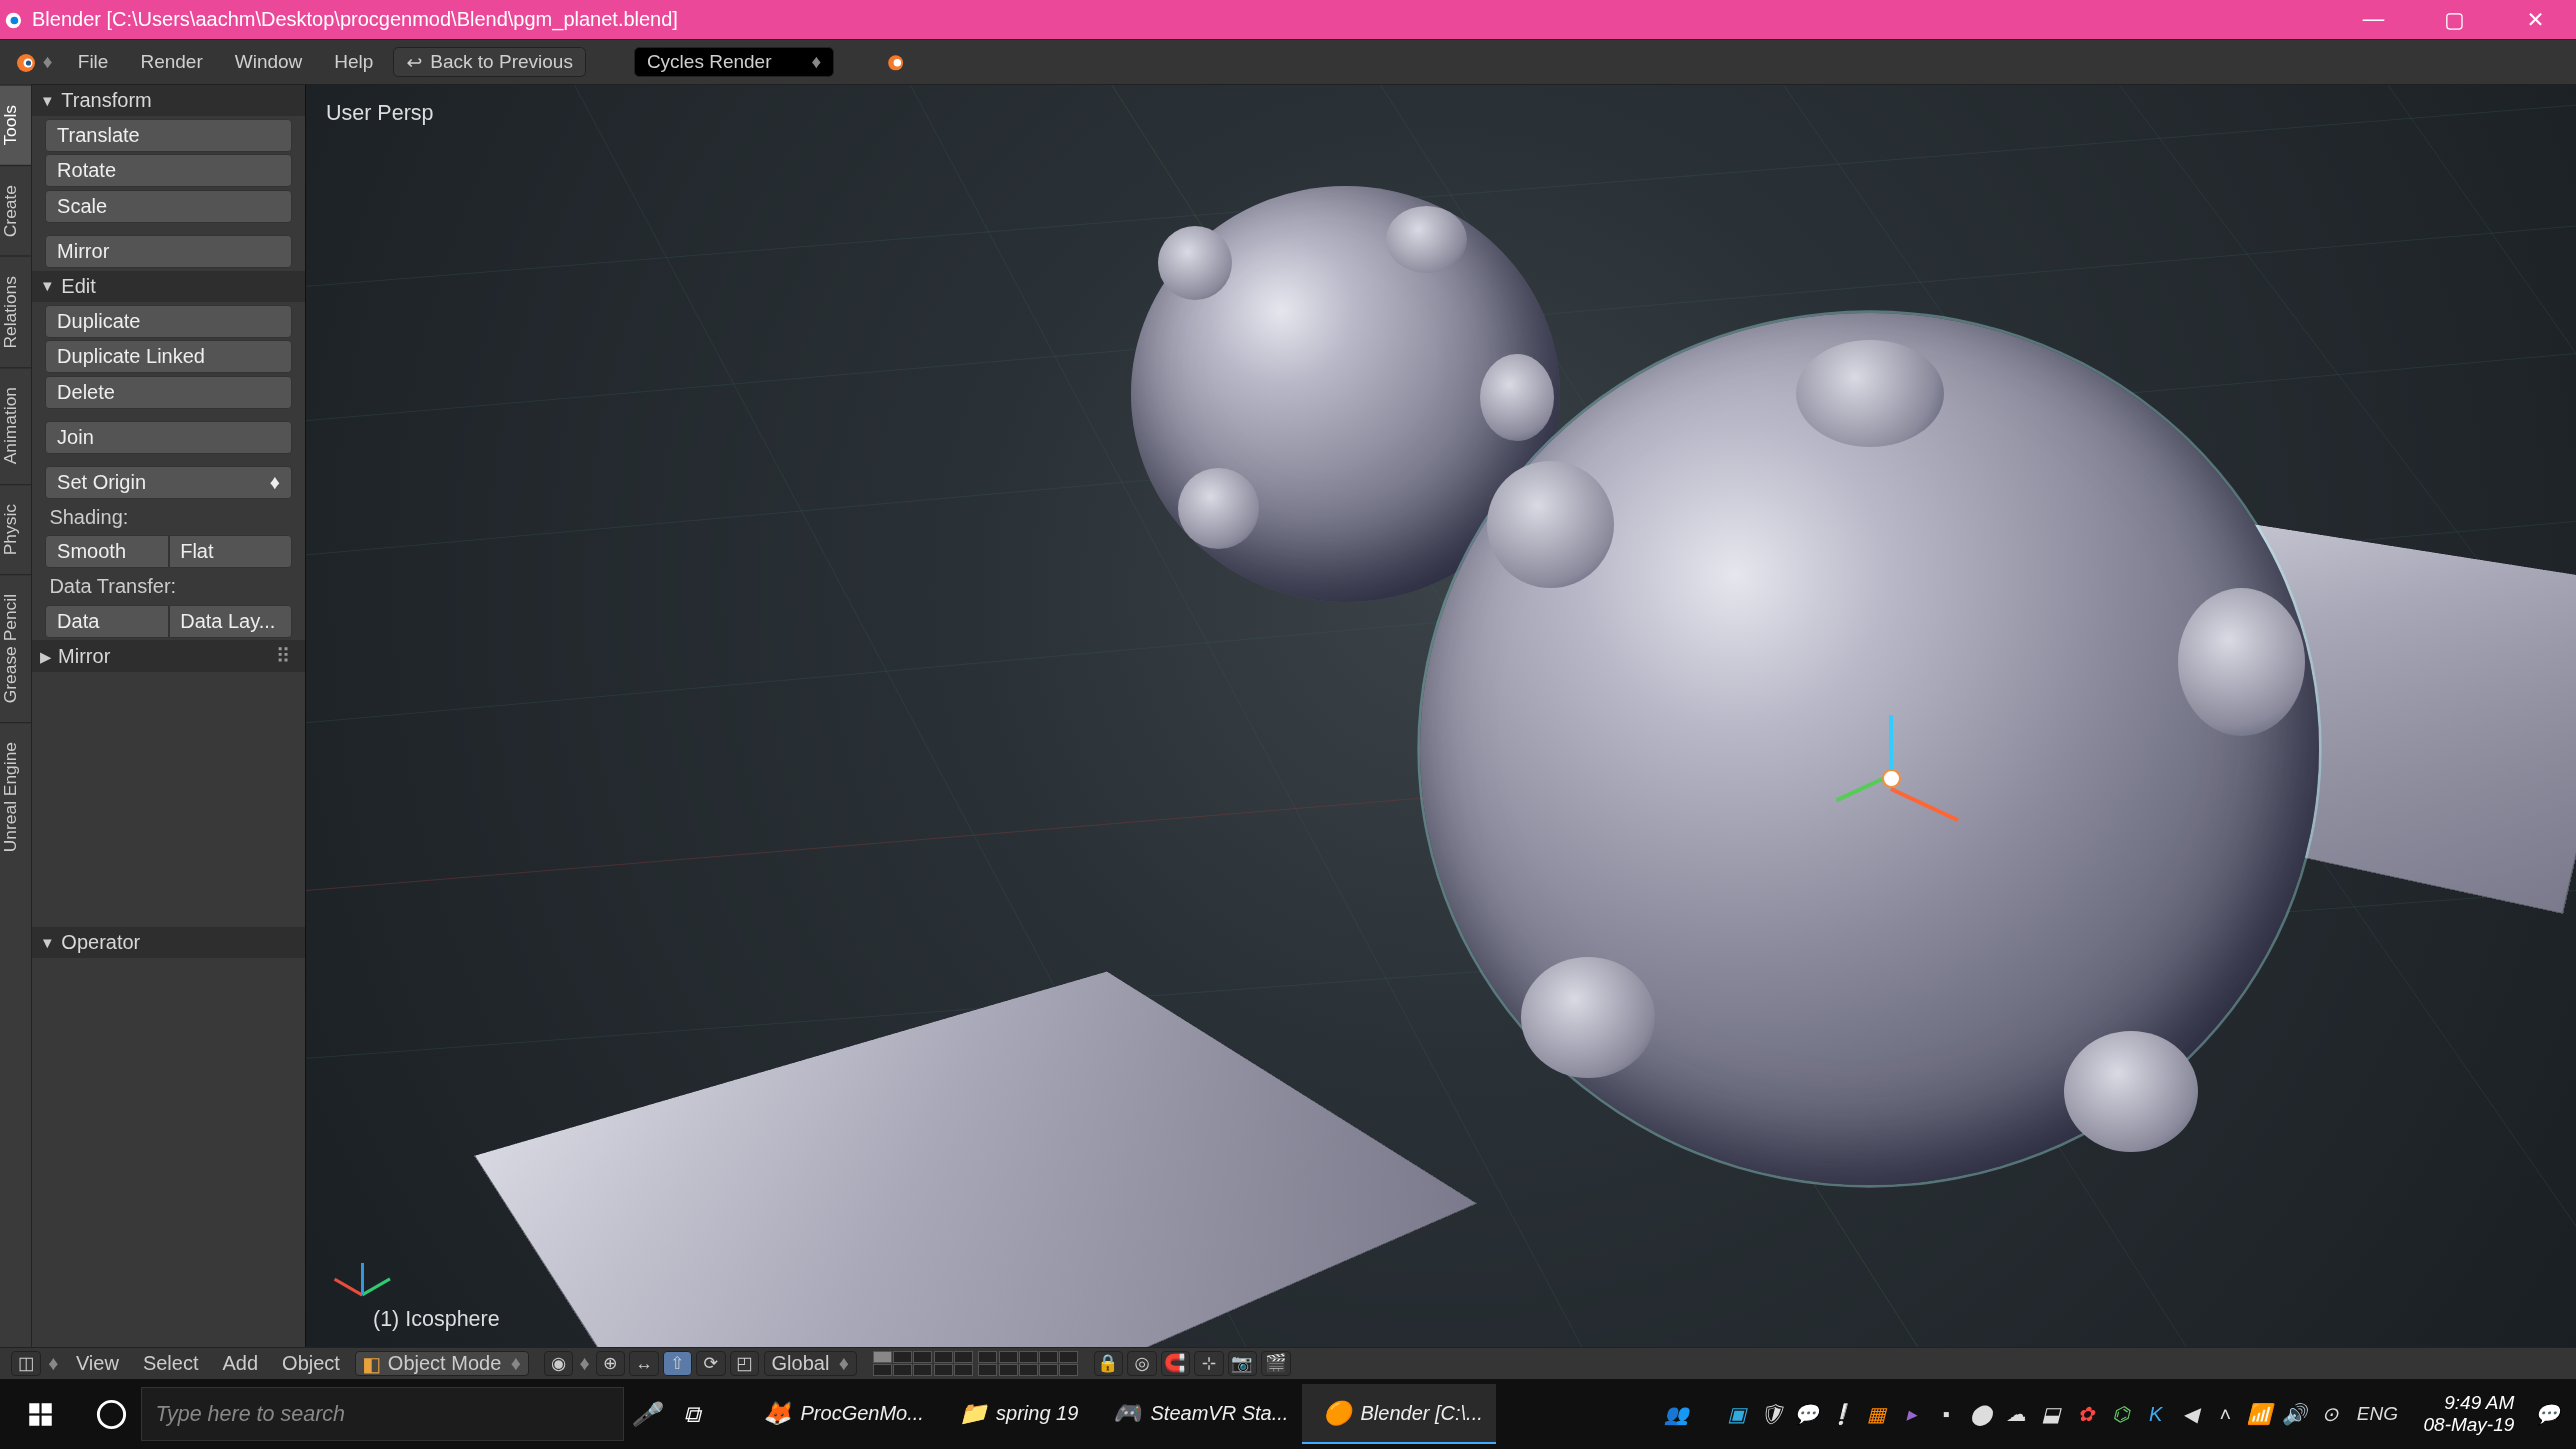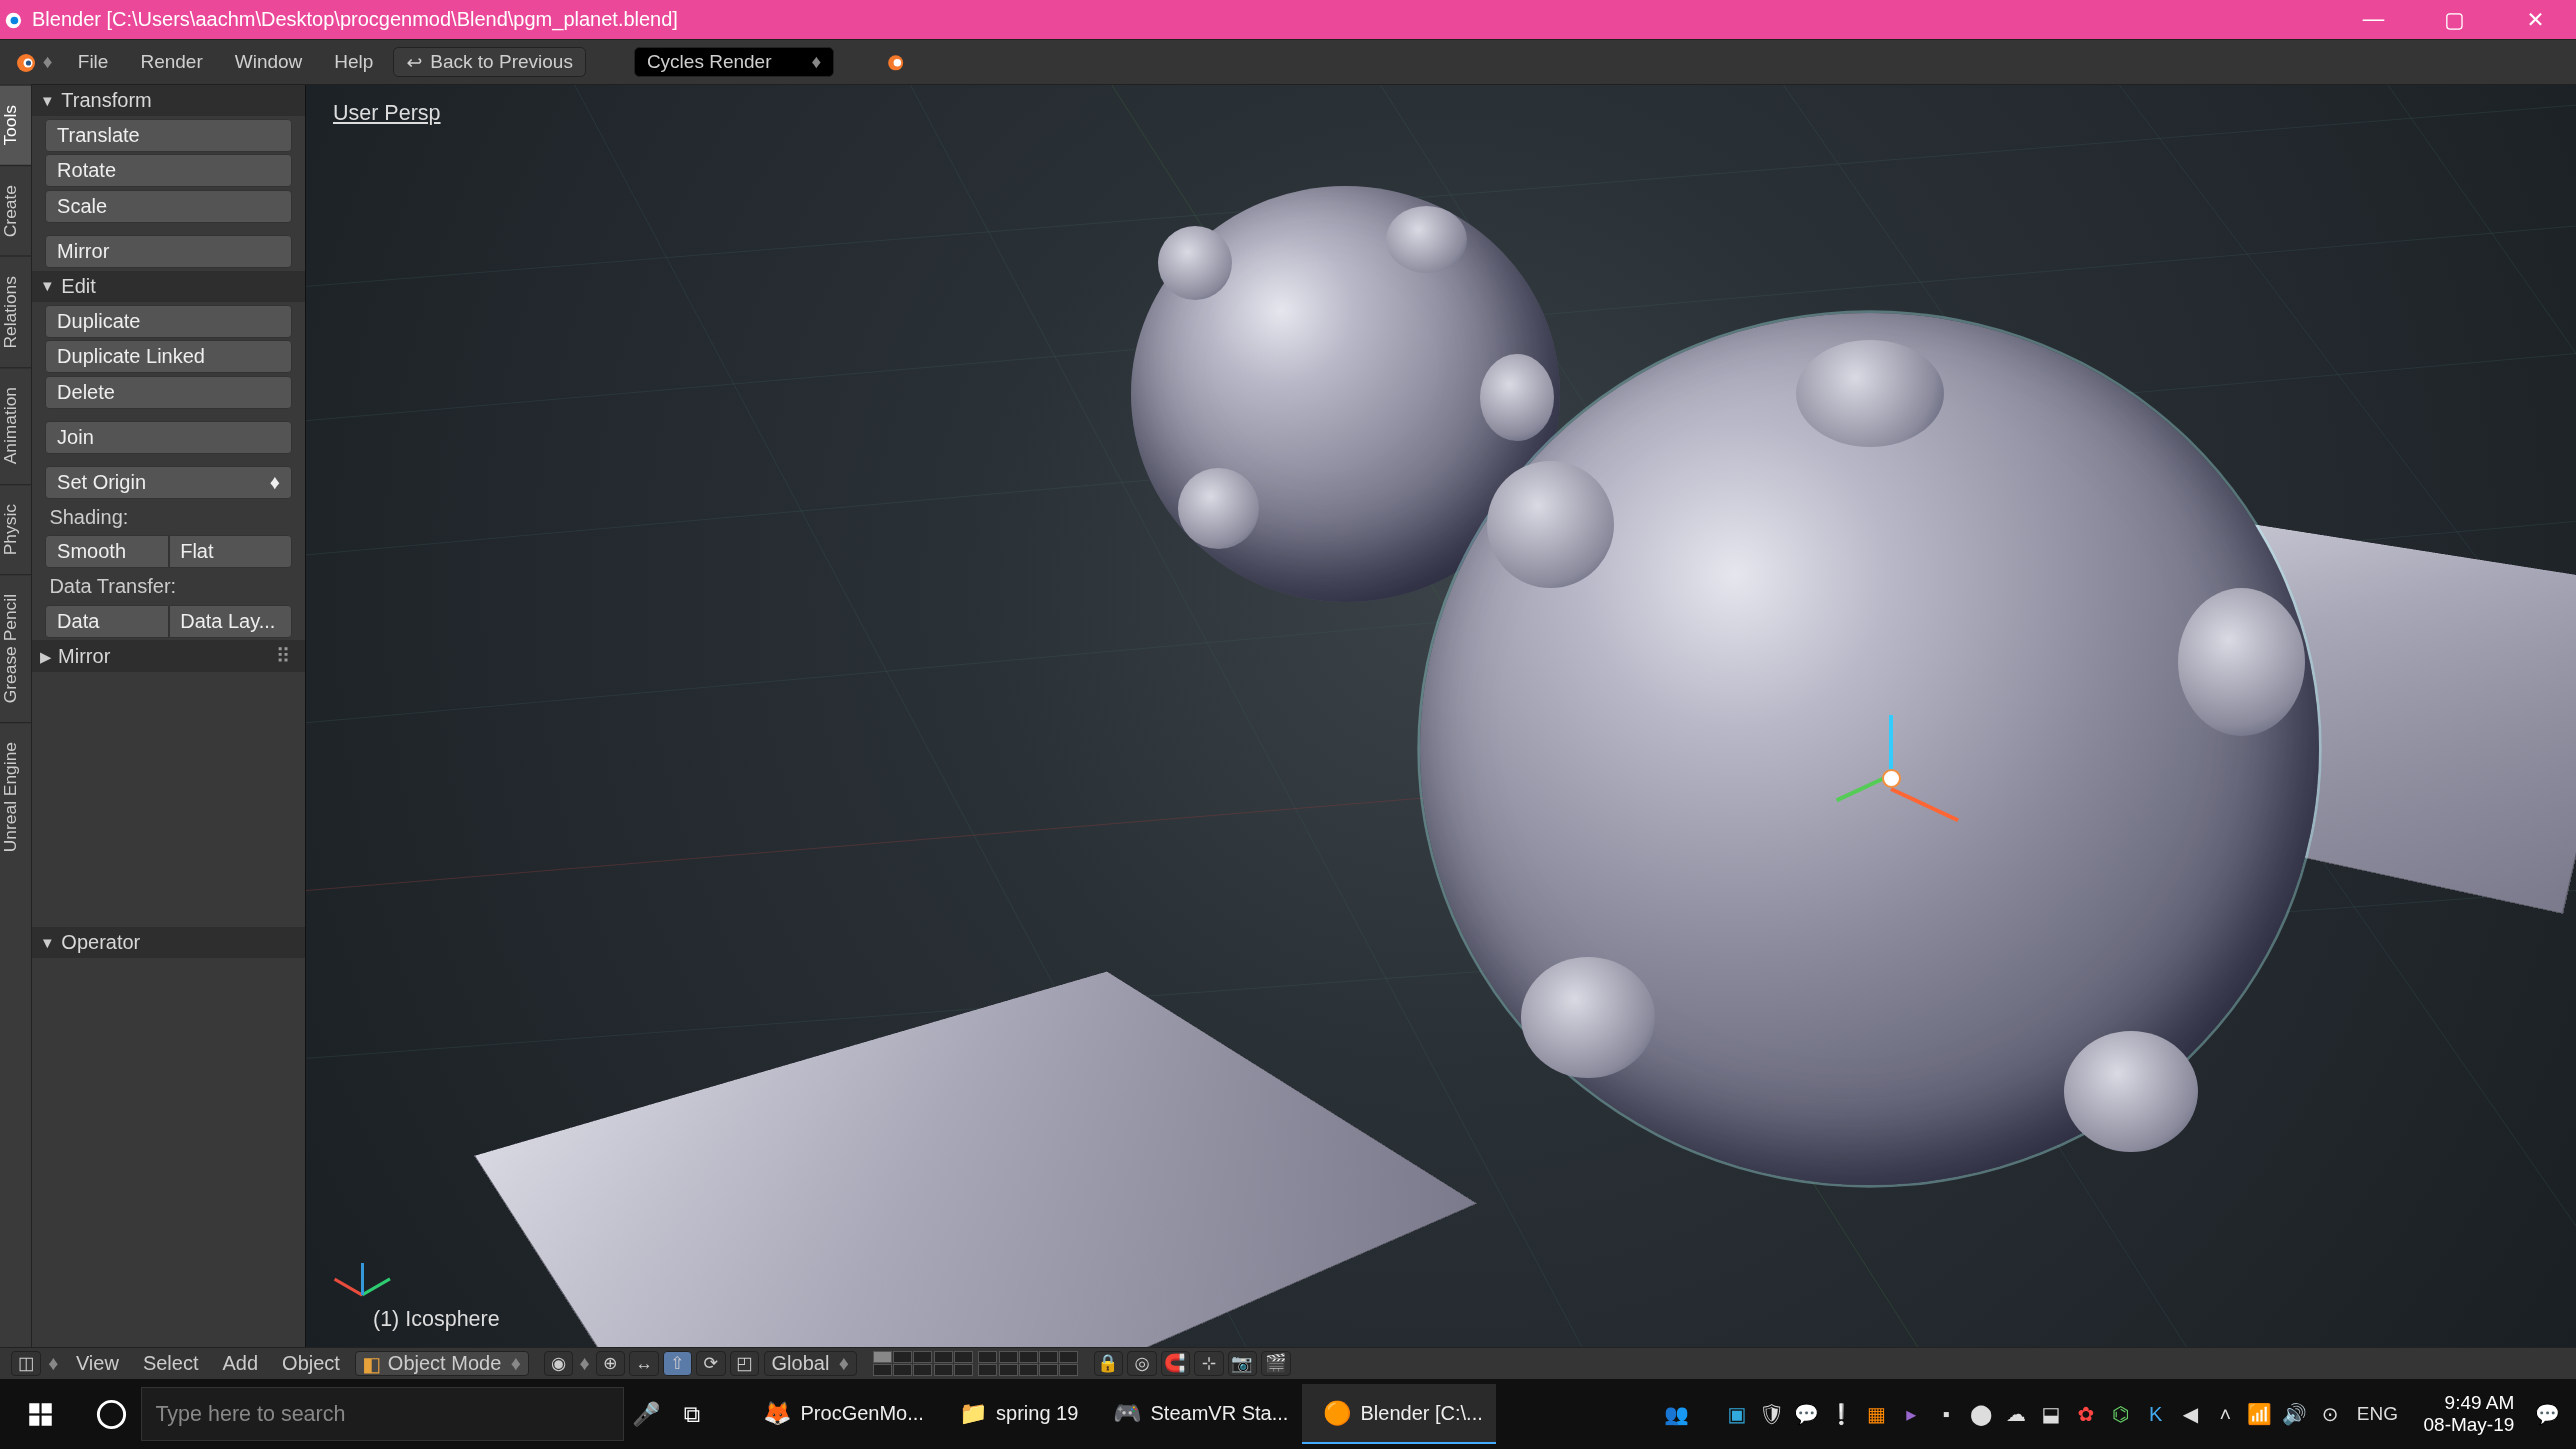--- a/index.html
+++ b/index.html
@@ -34,21 +34,21 @@
 .tool-row { display:flex; margin:2.7px 13.4px; gap:0; }
 .tool-row .tool-btn { margin:0; flex:1; border-radius:0; }
 .tool-row .tool-btn:first-child { border-radius:4px 0 0 4px; }
 .tool-row .tool-btn:last-child { border-radius:0 4px 4px 0; }
 .label-row { padding:4px 17.4px; color:#ccc; font-size:20px; }
 .dropdown-btn { margin:2.7px 13.4px; background:#545454; border:1.3px solid #333; border-radius:4px; padding:4px 10.7px; display:flex; justify-content:space-between; align-items:center; font-size:20px; color:#eee; }
 .spacer { height:6.7px; }
 .history-num { margin-left:auto; color:#999; padding-right:6.7px;}
 
 .viewport { flex:1; position:relative; background: radial-gradient(circle at 50% 40%, #3a4248 0%, #2a3136 35%, #1a1f23 100%); overflow:hidden; }
-.viewport-label { position:absolute; top:16px; left:27px; color:#ddd; font-size:21.5px;text-decoration:underline; }
+.viewport-label { position:absolute; top:16px; left:20px; color:#ddd; font-size:21.5px; }
 .viewport-bottom-label { position:absolute; bottom:14.8px; left:67px; color:#ddd; font-size:21.5px; }
 
 
 .grid line { stroke:#3a5a5a; stroke-width:1; opacity:.45; }
 .grid line.axis-x { stroke:#7a3a3a; opacity:.7; }
 .grid line.axis-y { stroke:#3a5a3a; opacity:.7; }
 
 
 .planet { position:absolute; border-radius:50%; background: radial-gradient(circle at 35% 30%, #e6e6ee 0%, #b8b8c8 18%, #8a8a9c 45%, #5c5c70 75%, #3c3c50 100%); box-shadow: inset -20px -27px 81px rgba(20,20,40,.7), 0 0 0 2.7px rgba(180,255,255,.35); }
 .planet.small { left:825px; top:101px; width:429px; height:416px; box-shadow: inset -20px -27px 81px rgba(20,20,40,.7); }
@@ -75,21 +75,21 @@
 .viewhdr .chip { background:#333; border:1.3px solid #222; border-radius:4px; margin:0 2.7px; padding:1.3px 6.7px; display:flex; align-items:center; height:25.5px; }
 .viewhdr .chip.obj { background:#464646; }
 .viewhdr .iconbtn { width:29.5px; height:25.5px; background:#333; border:1.3px solid #222; border-radius:4px; margin:0 2px; display:flex; align-items:center; justify-content:center; font-size:17.4px; }
 .viewhdr .iconbtn.on { background:#5a7aa8; }
 .viewhdr .sep { width:10.7px; }
 .layer-grid { display:grid; grid-template-columns: repeat(5,19px); grid-template-rows: repeat(2,12px); gap:1.3px; margin:0 2.7px; }
 .layer-grid div { background:#222; border:1.3px solid #555; }
 .layer-grid div.on { background:#888; }
 
 
-.taskbar { height:70px; background:#101010; display:flex; align-items:center; color:#fff; }
+.taskbar { height:70px; background:#101010; display:flex; align-items:center; color:#fff;font-style:italic; }
 .taskbar .start { width:81px; display:flex; align-items:center; justify-content:center; font-size:27px; }
 .taskbar .cortana { width:60px; display:flex; align-items:center; justify-content:center; }
 .taskbar .search { flex:0 0 483px; height:54px; background:#1c1c1c; border:1.3px solid #333; display:flex; align-items:center; padding:0 13.4px; color:#888; font-size:21.5px; }
 .task-icon { width:40px; height:40px; margin:0 2.7px; border-radius:4px; display:flex; align-items:center; justify-content:center; font-size:23px; background:transparent; }
 .task-app { display:flex; align-items:center; height:60px; padding:0 13.4px; border-bottom:2.7px solid transparent; font-size:20px; color:#eee; }
 .task-app.active { background:#2a2a2a; border-bottom-color:#44aaff; }
 .tray { margin-left:auto; display:flex; align-items:center; gap:5.4px; padding-right:13.4px; }
 .tray .clock { text-align:right; font-size:19px; line-height:1.15; padding:0 13.4px; }
 .tray-icon { width:29.5px; height:29.5px; display:flex; align-items:center; justify-content:center; font-size:20px; color:#ddd; }
 

